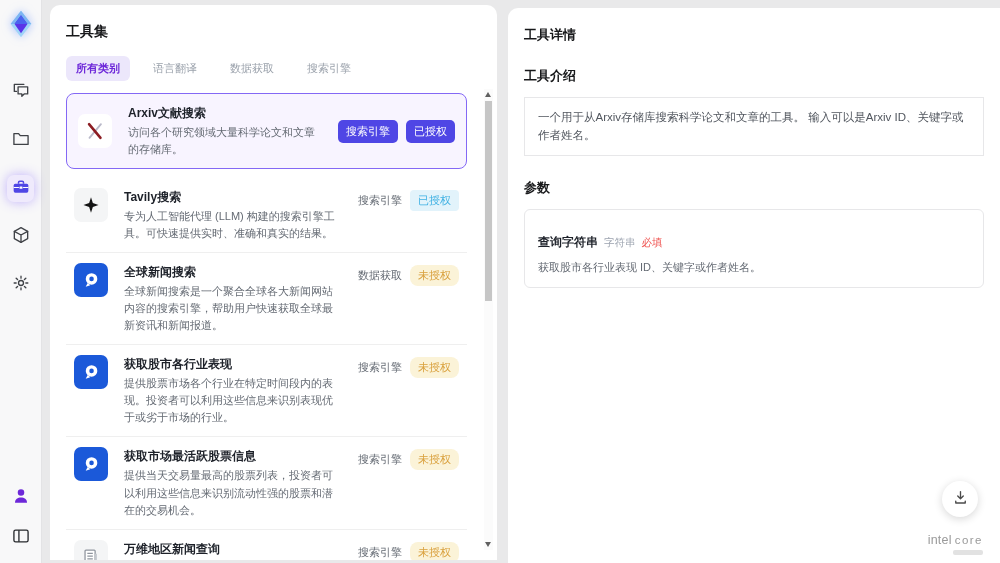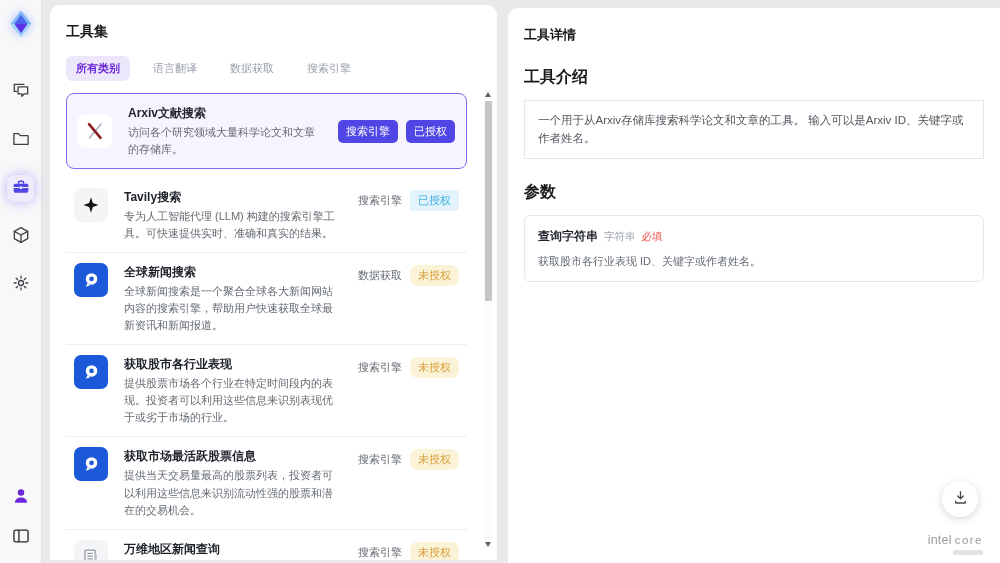--- a/index.html
+++ b/index.html
@@ -59,28 +59,28 @@
   .sb-thumb{position:absolute;top:12px;left:1px;width:7px;height:200px;background:#c6c6c6;cursor:pointer;}
   .sb-arrow{position:absolute;left:1px;width:0;height:0;border-left:3.5px solid transparent;border-right:3.5px solid transparent;}
   .sb-arrow.up{top:3px;border-bottom:5px solid #606060;}
   .sb-arrow.down{bottom:3px;border-top:5px solid #606060;}
   
   .panel-details{
     position:absolute;left:508px;top:8px;width:492px;height:555px;box-sizing:border-box;
     background:#fff;border-radius:10px 0 0 0;padding:18px 16px;
   }
   .details-title{font-size:13px;font-weight:bold;color:#17181a;margin:0;}
-  .section-heading{font-size:16px;font-weight:bold;color:#17181a;margin-top:23px;}
+  .section-heading{font-size:13px;font-weight:bold;color:#17181a;margin-top:23px;}
   .intro-box{
     border:1px solid #e7e7e9;border-radius:0;padding:10px 13px;margin-top:12px;
     font-size:11.5px;color:#51565e;line-height:1.6;
   }
   .param-box{border:1px solid #e7e7e9;border-radius:6px;padding:12px 13px;margin-top:12px;}
   .param-head{display:flex;align-items:baseline;}
-  .param-name{font-size:12px;font-weight:bold;color:#1d2129;}
+  .param-name{font-size:12px;font-weight:bold;color:#1d2129;margin-top:12px;}
   .param-type{font-size:10.5px;color:#9ca3af;margin-left:6px;}
   .param-required{font-size:10.5px;color:#ef5350;margin-left:6px;}
   .param-desc{font-size:11px;color:#646a73;margin-top:9px;}
   
   .fab{
     position:absolute;right:22px;bottom:46px;width:36px;height:36px;border-radius:50%;
     background:#fff;box-shadow:0 2px 8px rgba(0,0,0,.16);
     display:flex;align-items:center;justify-content:center;cursor:pointer;
   }
   .fab svg{width:19px;height:19px;}

